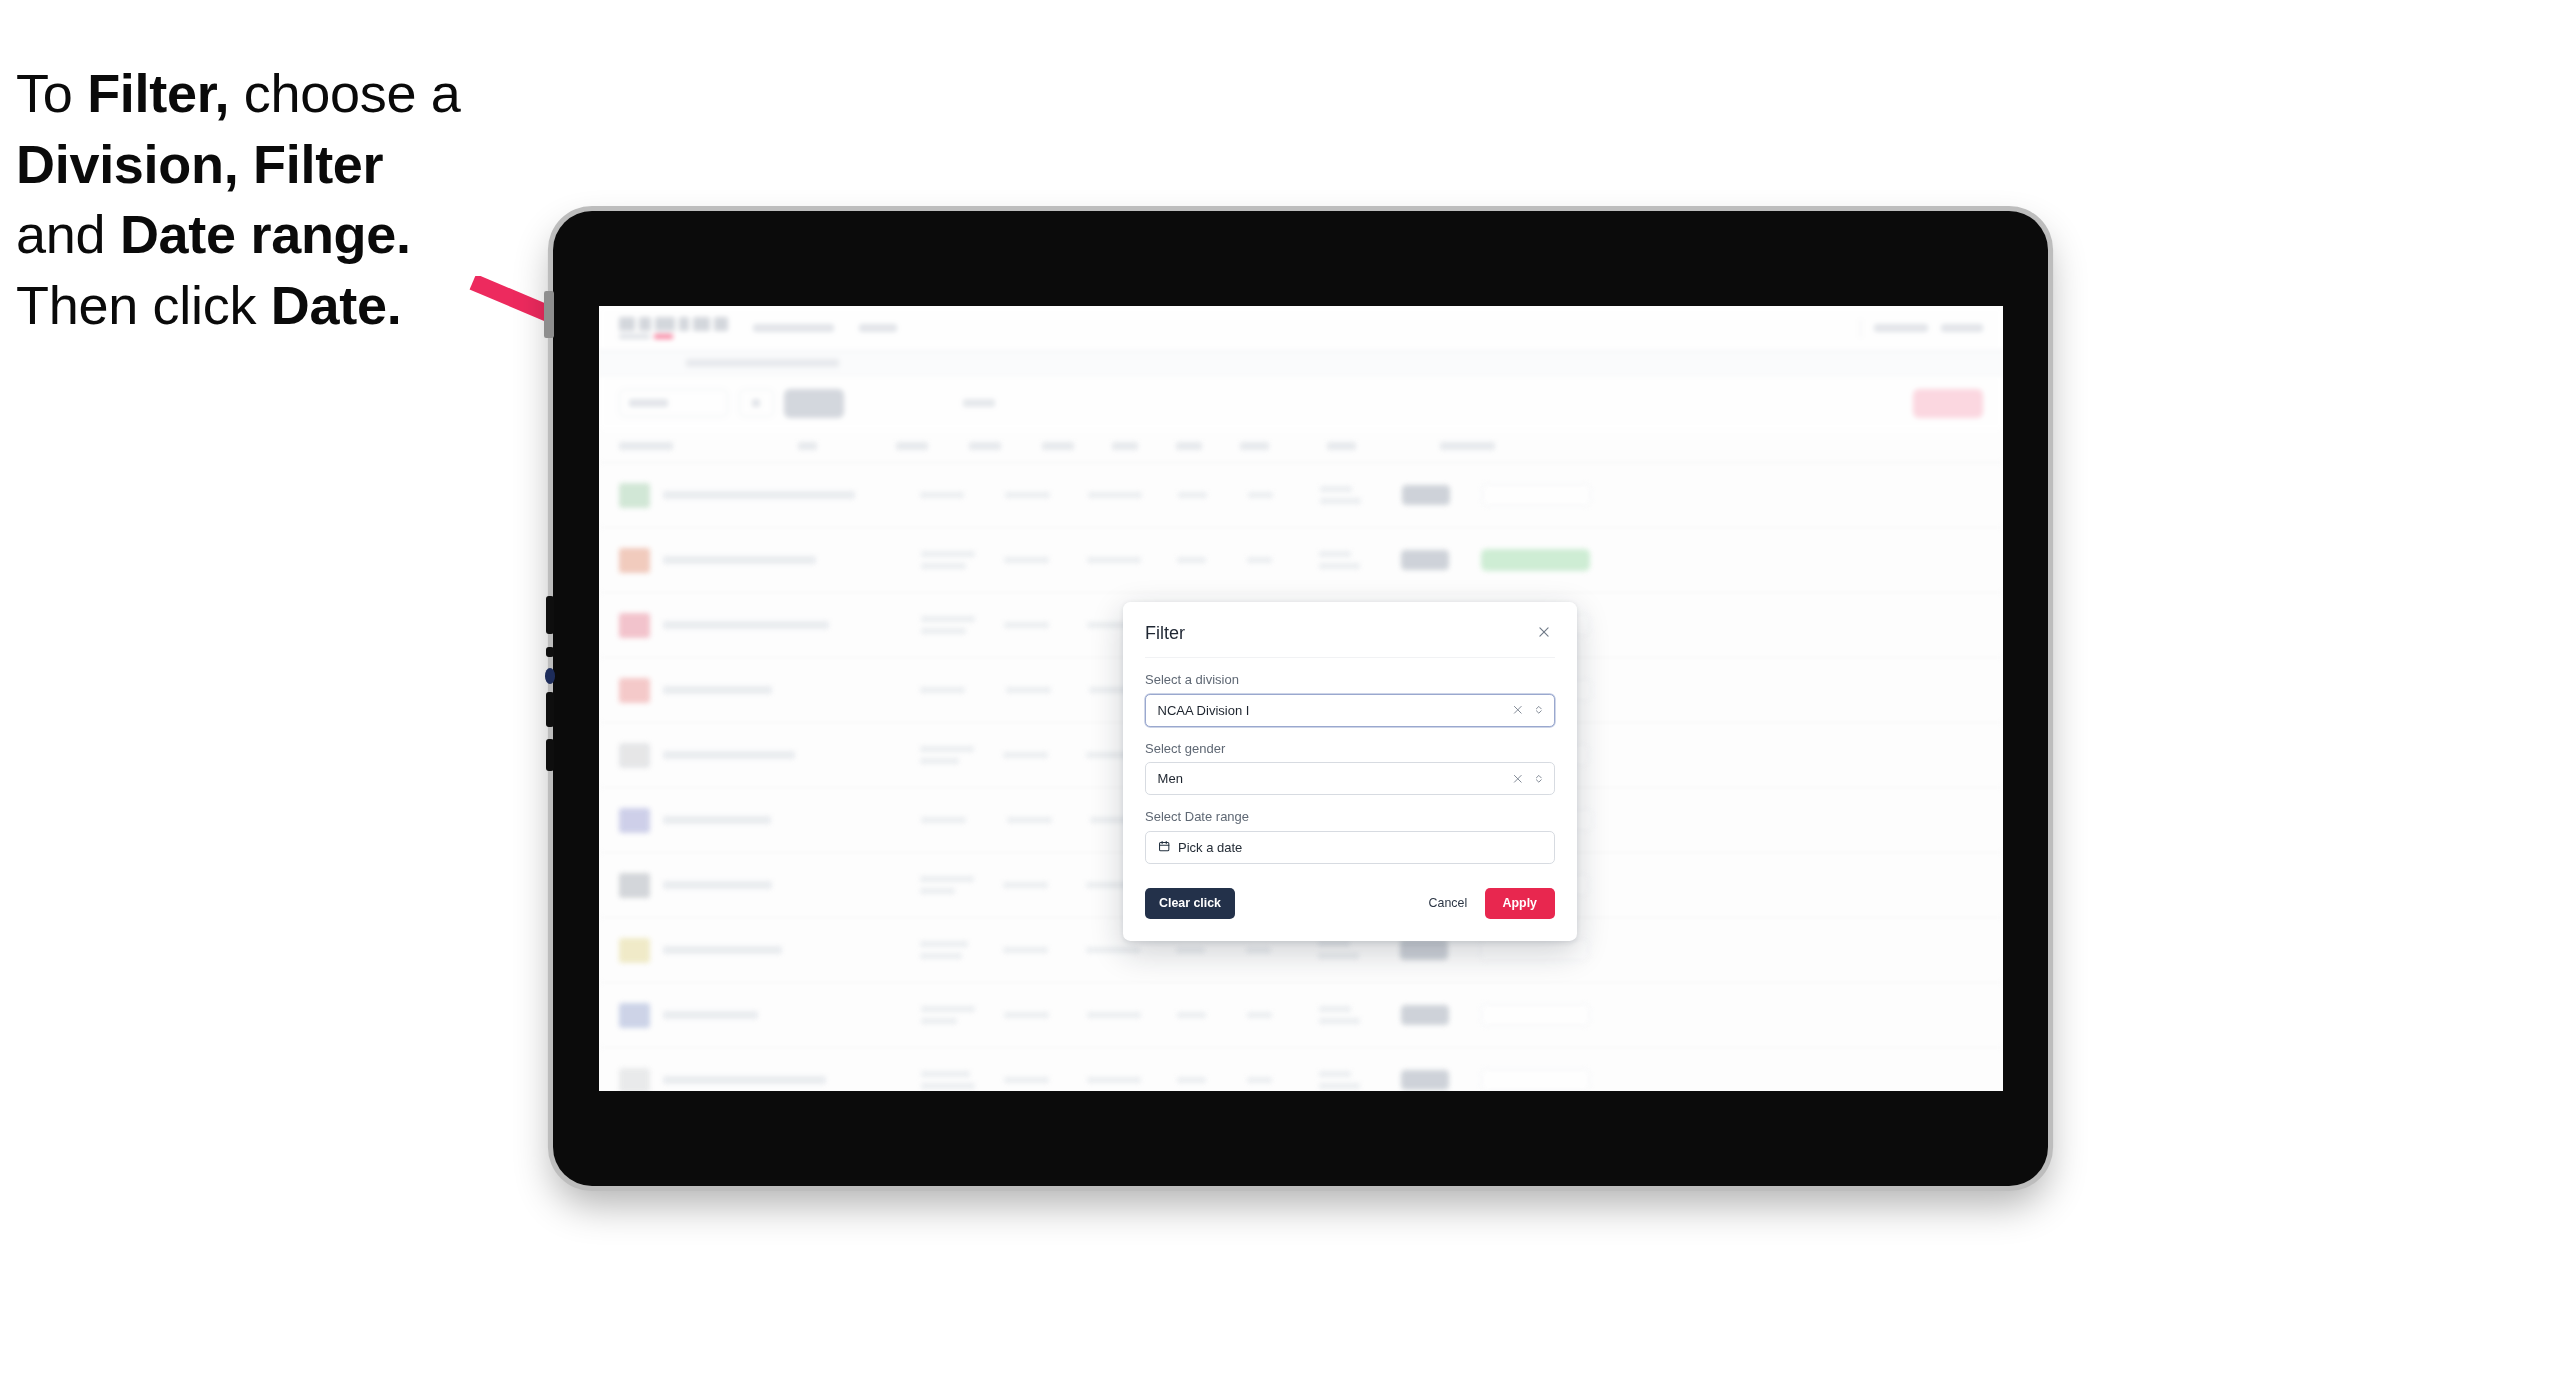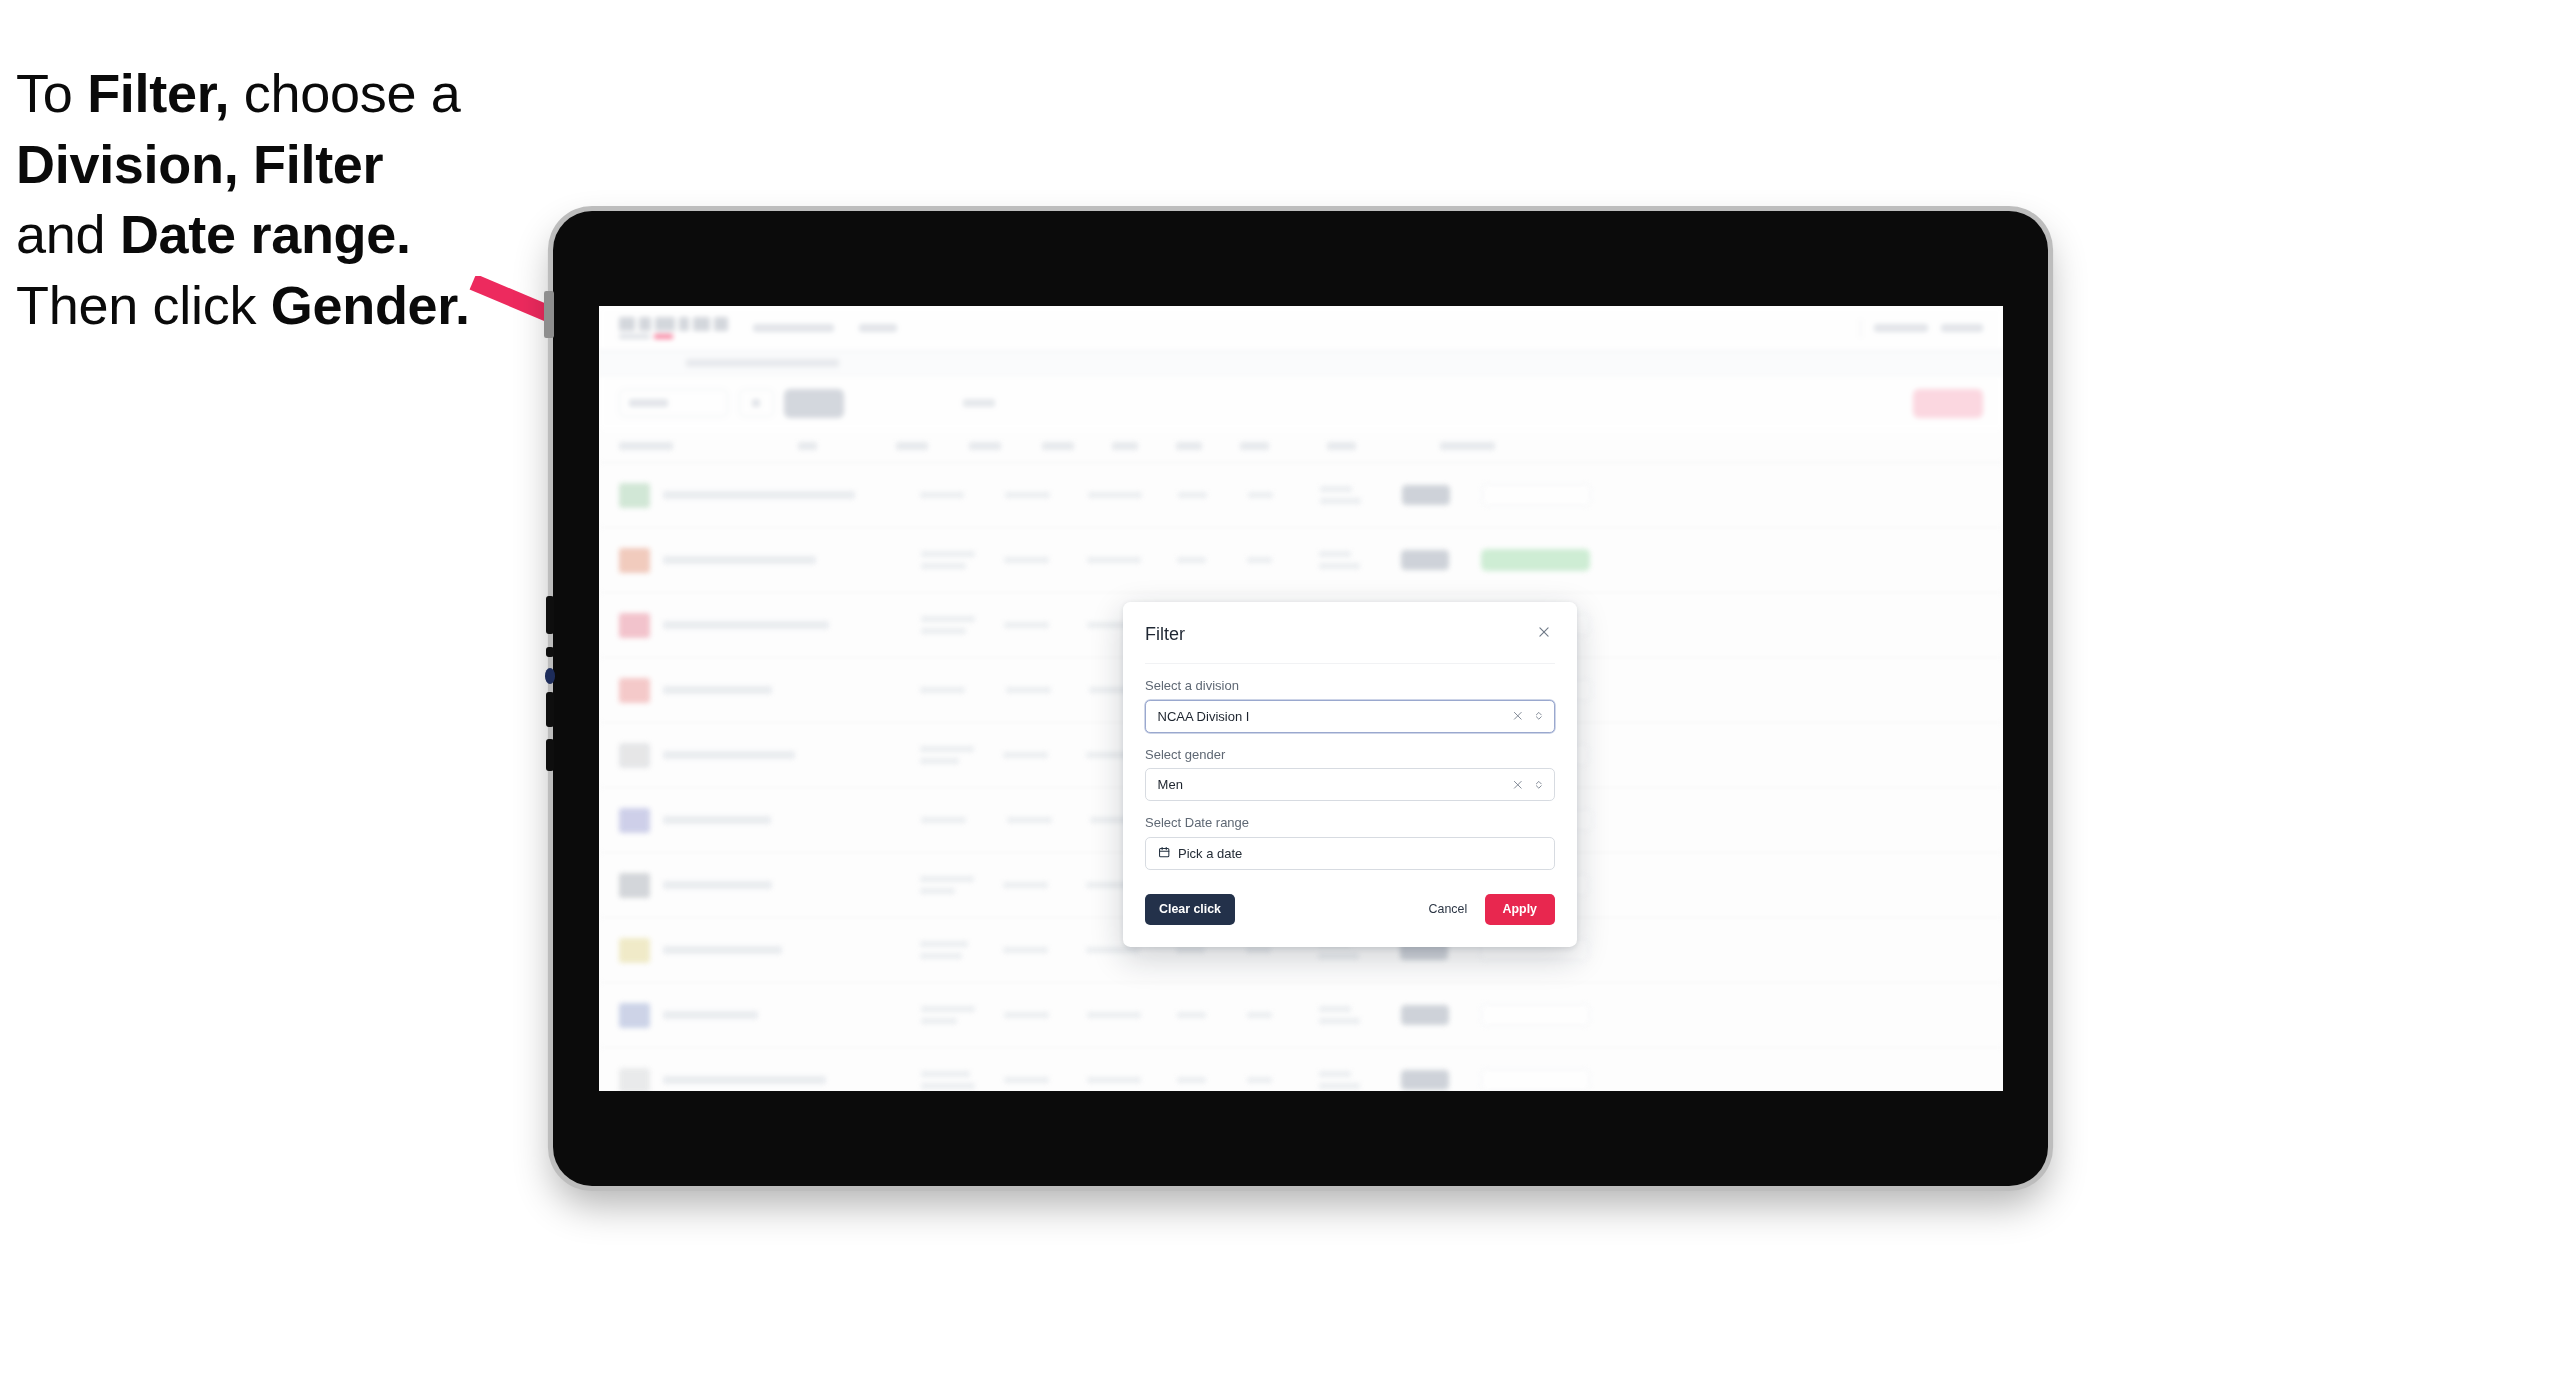--- a/index.html
+++ b/index.html
@@ -115,22 +115,22 @@
   #overlay { position: absolute; inset: 0; background: rgba(255,255,255,0.04); }
   #modal {
     position: absolute;
     left: 524px; top: 296px;
     width: 454px;
     background: #ffffff;
     border-radius: 7.3px;
     box-shadow: 0 10.2px 33px rgba(20,28,45,.20), 0 1.5px 5.8px rgba(20,28,45,.10);
     padding: 19px 22px 22px 22px;
   }
-  .modal-head { display: flex; align-items: flex-end; justify-content: space-between;
-                border-bottom: 0.7px solid #f1f2f4; padding-bottom: 20px; }
+  .modal-head { display: flex; align-items: flex-start; justify-content: space-between;
+                border-bottom: 0.7px solid #f1f2f4; padding-bottom: 14px; }
   .modal-title { font-size: 18px; font-weight: 400; color: #1f2733; line-height: 1; padding-top: 2.9px; }
   .modal-close { width: 22px; height: 22px; display: flex; align-items: center; justify-content: center;
                  cursor: pointer; color: #707a88; background: none; border: none; }
   .modal-close svg { width: 14px; height: 14px; }
 
   .field { margin-top: 14px; }
   .field-label { font-size: 13px; color: #5f6874; margin-bottom: 6.5px; display:block; }
   .select {
     height: 33px; border: 0.7px solid #d7dbe1; border-radius: 5.1px; background: #fff;
     display: flex; align-items: center; padding: 0 9.5px 0 11.6px; cursor: pointer; gap: 31px;
@@ -156,21 +156,21 @@
 </style>
 </head>
 <body>
 
 <div id="stage">
 
   <div id="instructions">
     <div class="ln"><span>To </span><b>Filter,</b><span> choose a</span></div>
     <div class="ln"><b>Division, Filter</b></div>
     <div class="ln"><span>and </span><b>Date range.</b></div>
-    <div class="ln"><span>Then click </span><b>Gender.</b></div>
+    <div class="ln"><span>Then click </span><b>Date.</b></div>
   </div>
 
   <svg id="arrow" viewBox="0 0 830 380">
     <line x1="10" y1="8" x2="700" y2="300" stroke="#ed2a5e" stroke-width="23" stroke-linecap="butt"></line>
     <polygon points="762,330 652,300 700,252" fill="#ed2a5e"></polygon>
     <polygon points="762,330 655,310 688,244" fill="#ed2a5e"></polygon>
   </svg>
 
   <div id="tablet">
     <div class="dev-sil" style="top:80px;height:47px;"></div>

